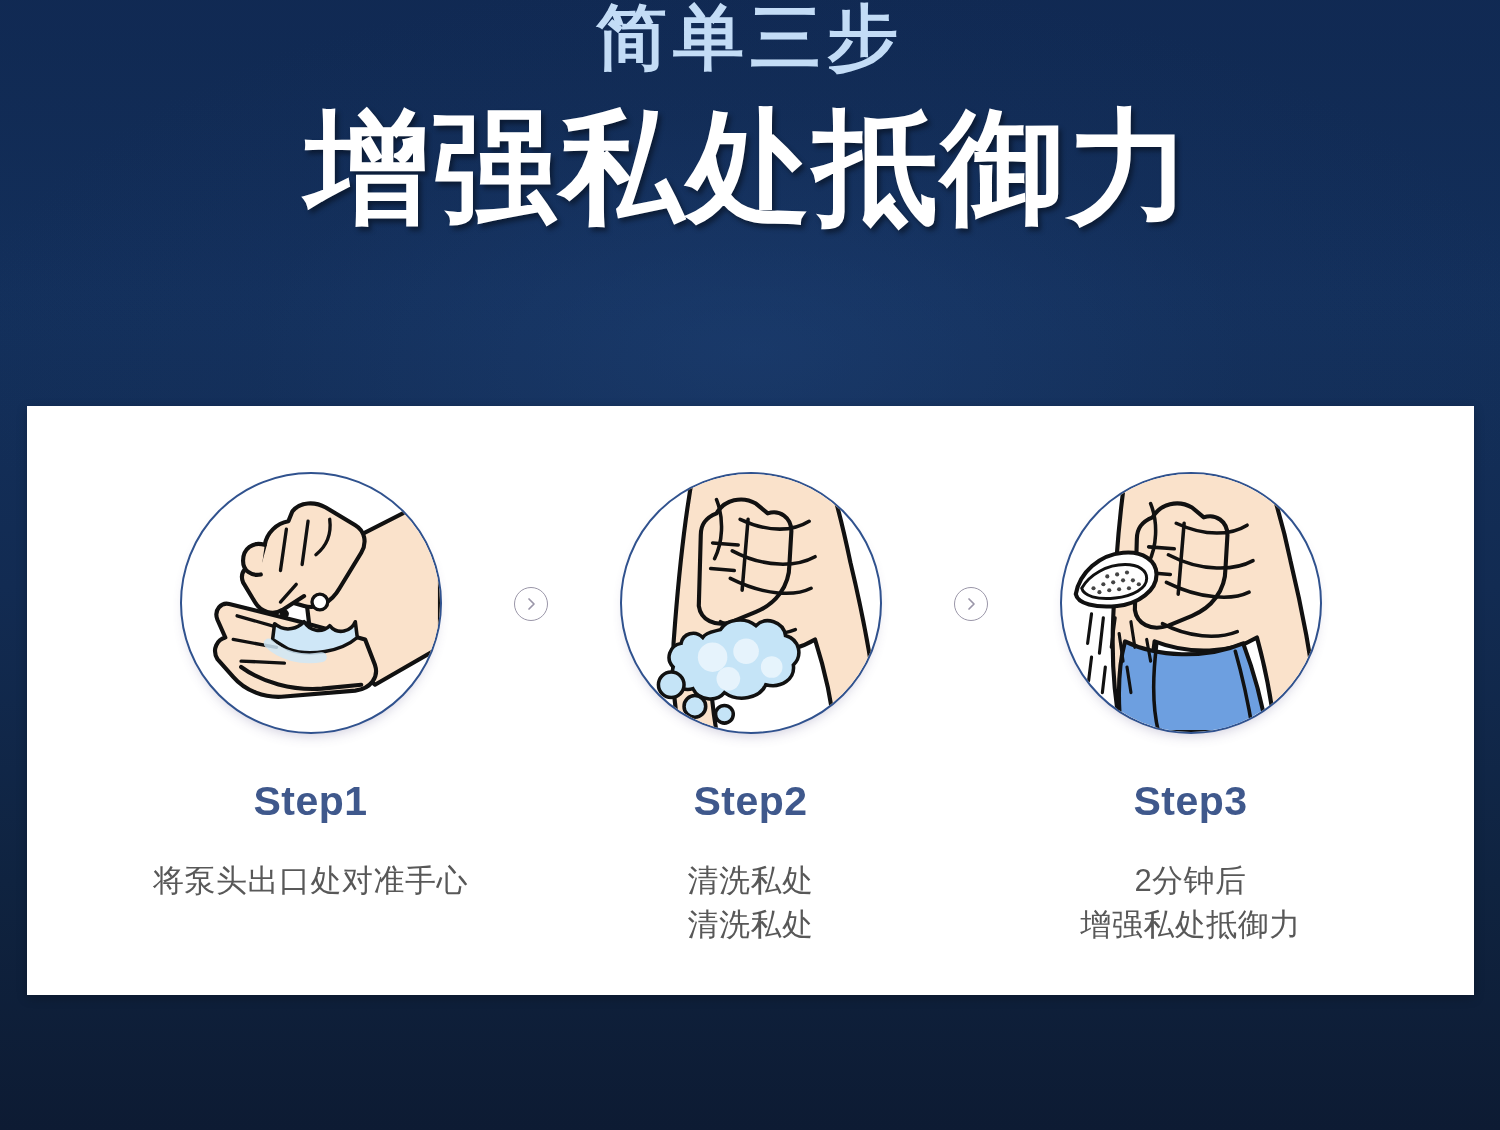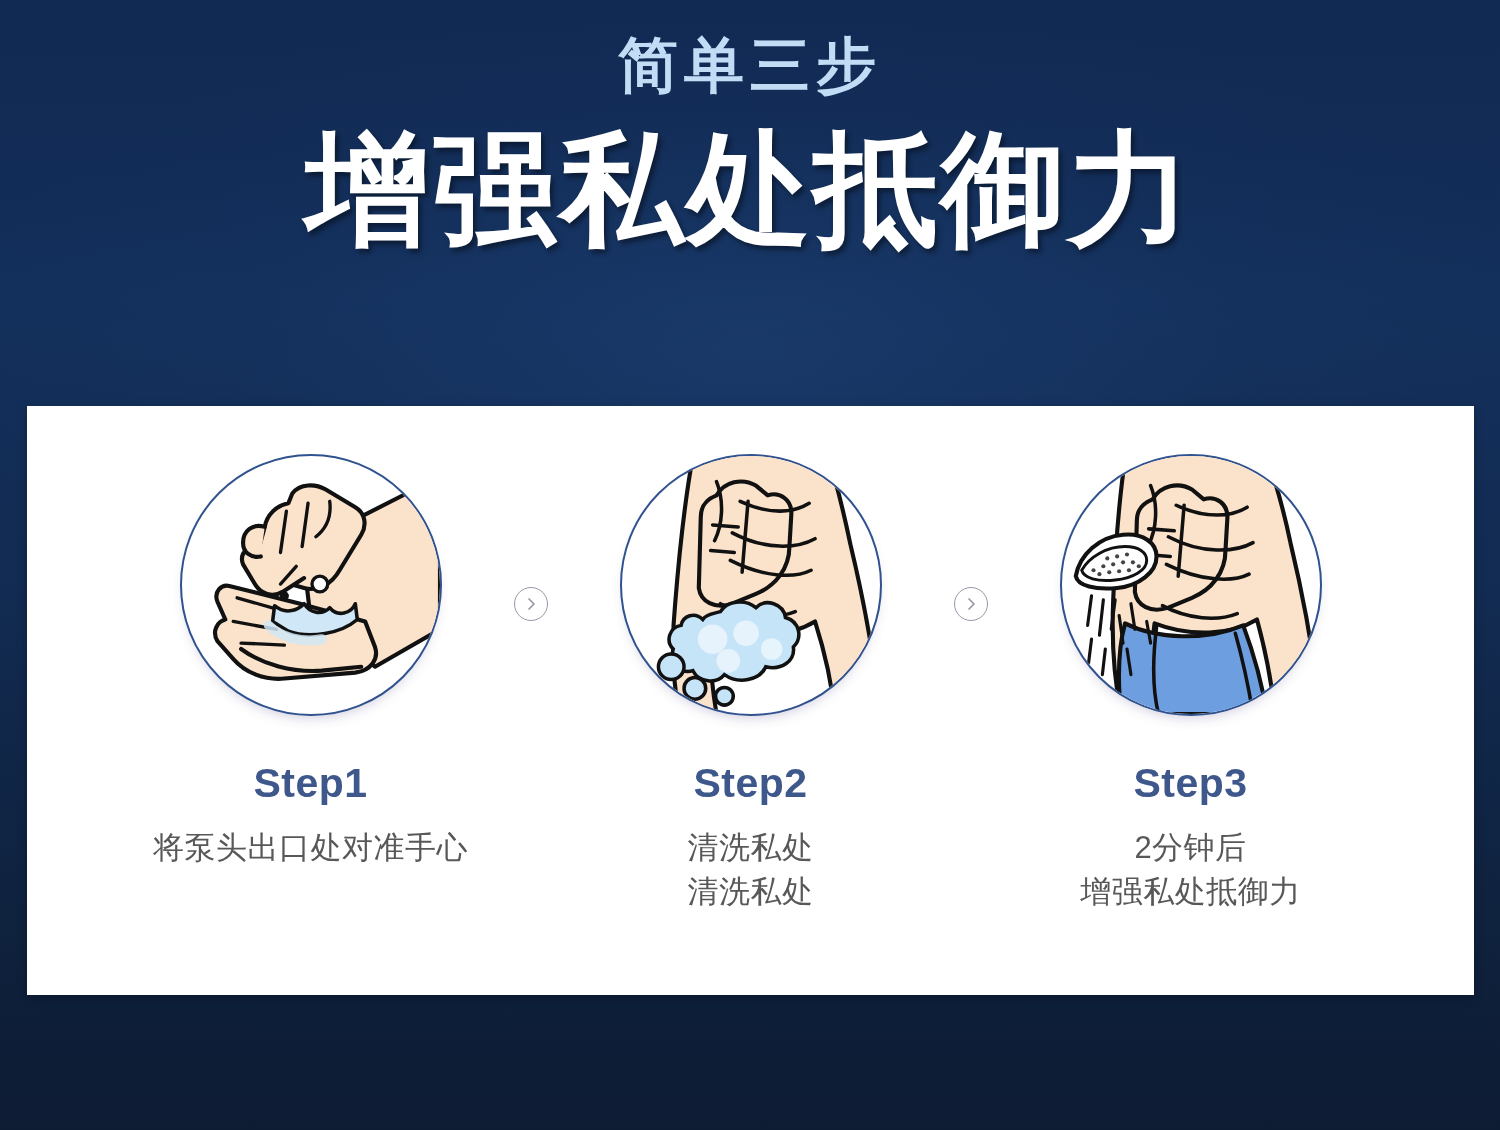--- a/index.html
+++ b/index.html
@@ -26,22 +26,21 @@
 
   
   .header {
     position: absolute;
     left: 0;
     top: 0;
     width: 1500px;
     text-align: center;
   }
   .eyebrow {
-    margin-top: 34px;
-    font-size: 60px;
+    font-size: 71px;
     line-height: 1.08;
     font-weight: 700;
     letter-spacing: 6px;
     color: #c3dcf6;
     font-family: "Liberation Sans", "DejaVu Sans", sans-serif;
   }
   .headline {
     margin-top: 24px;
     font-size: 124px;
     line-height: 1.08;
@@ -73,21 +72,21 @@
     flex-direction: row;
     align-items: flex-start;
     justify-content: center;
   }
 
   .step {
     width: 392px;
     display: flex;
     flex-direction: column;
     align-items: center;
-    padding-top: 48px;
+    padding-top: 66px;
   }
 
   .sep {
     width: 48px;
     display: flex;
     align-items: flex-start;
     justify-content: center;
     padding-top: 181px;
     flex: 0 0 auto;
   }
@@ -130,21 +129,21 @@
   .step-label {
     margin-top: 47px;
     font-size: 41px;
     font-weight: 700;
     color: #3f588c;
     letter-spacing: 0.5px;
     line-height: 1;
     font-family: "Liberation Sans", "DejaVu Sans", sans-serif;
   }
   .step-desc {
-    margin-top: 22px;
+    margin-top: 37px;
     font-size: 31px;
     line-height: 1.42;
     color: #585858;
     text-align: center;
     letter-spacing: 0.5px;
     font-family: "Liberation Sans", "DejaVu Sans", sans-serif;
   }
   .step-desc .l2 { display: block; }
 </style>
 </head>

